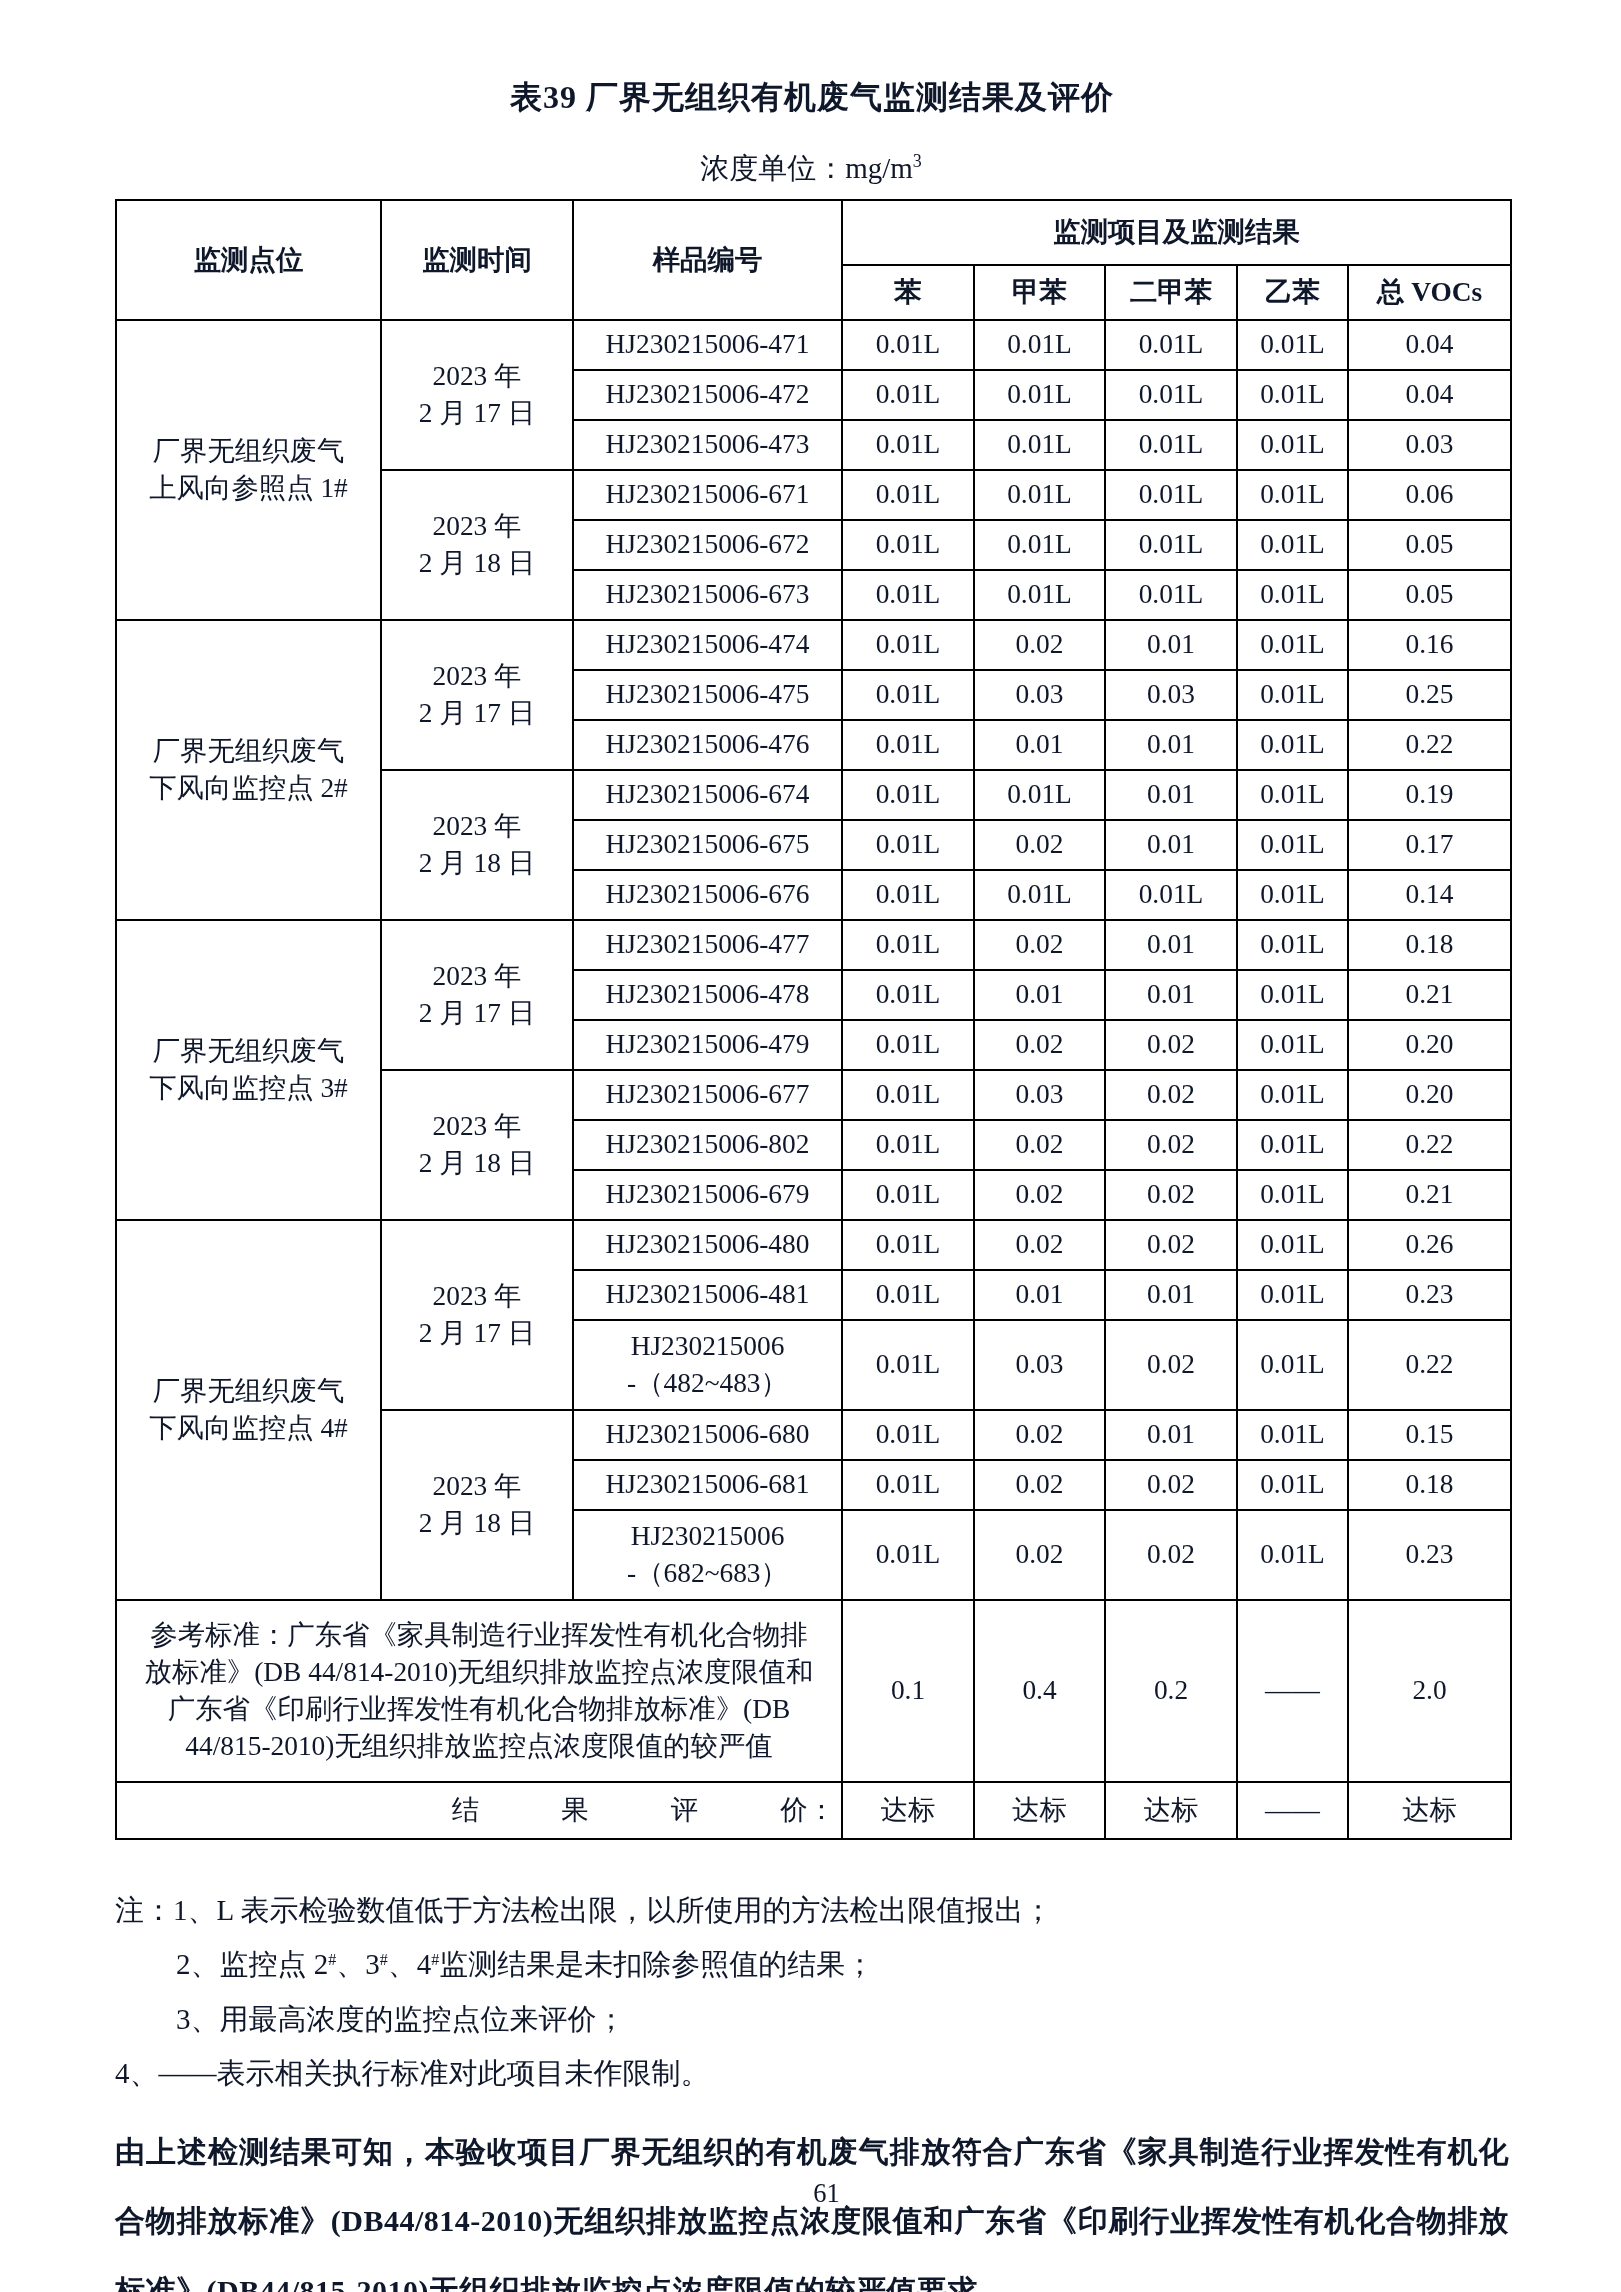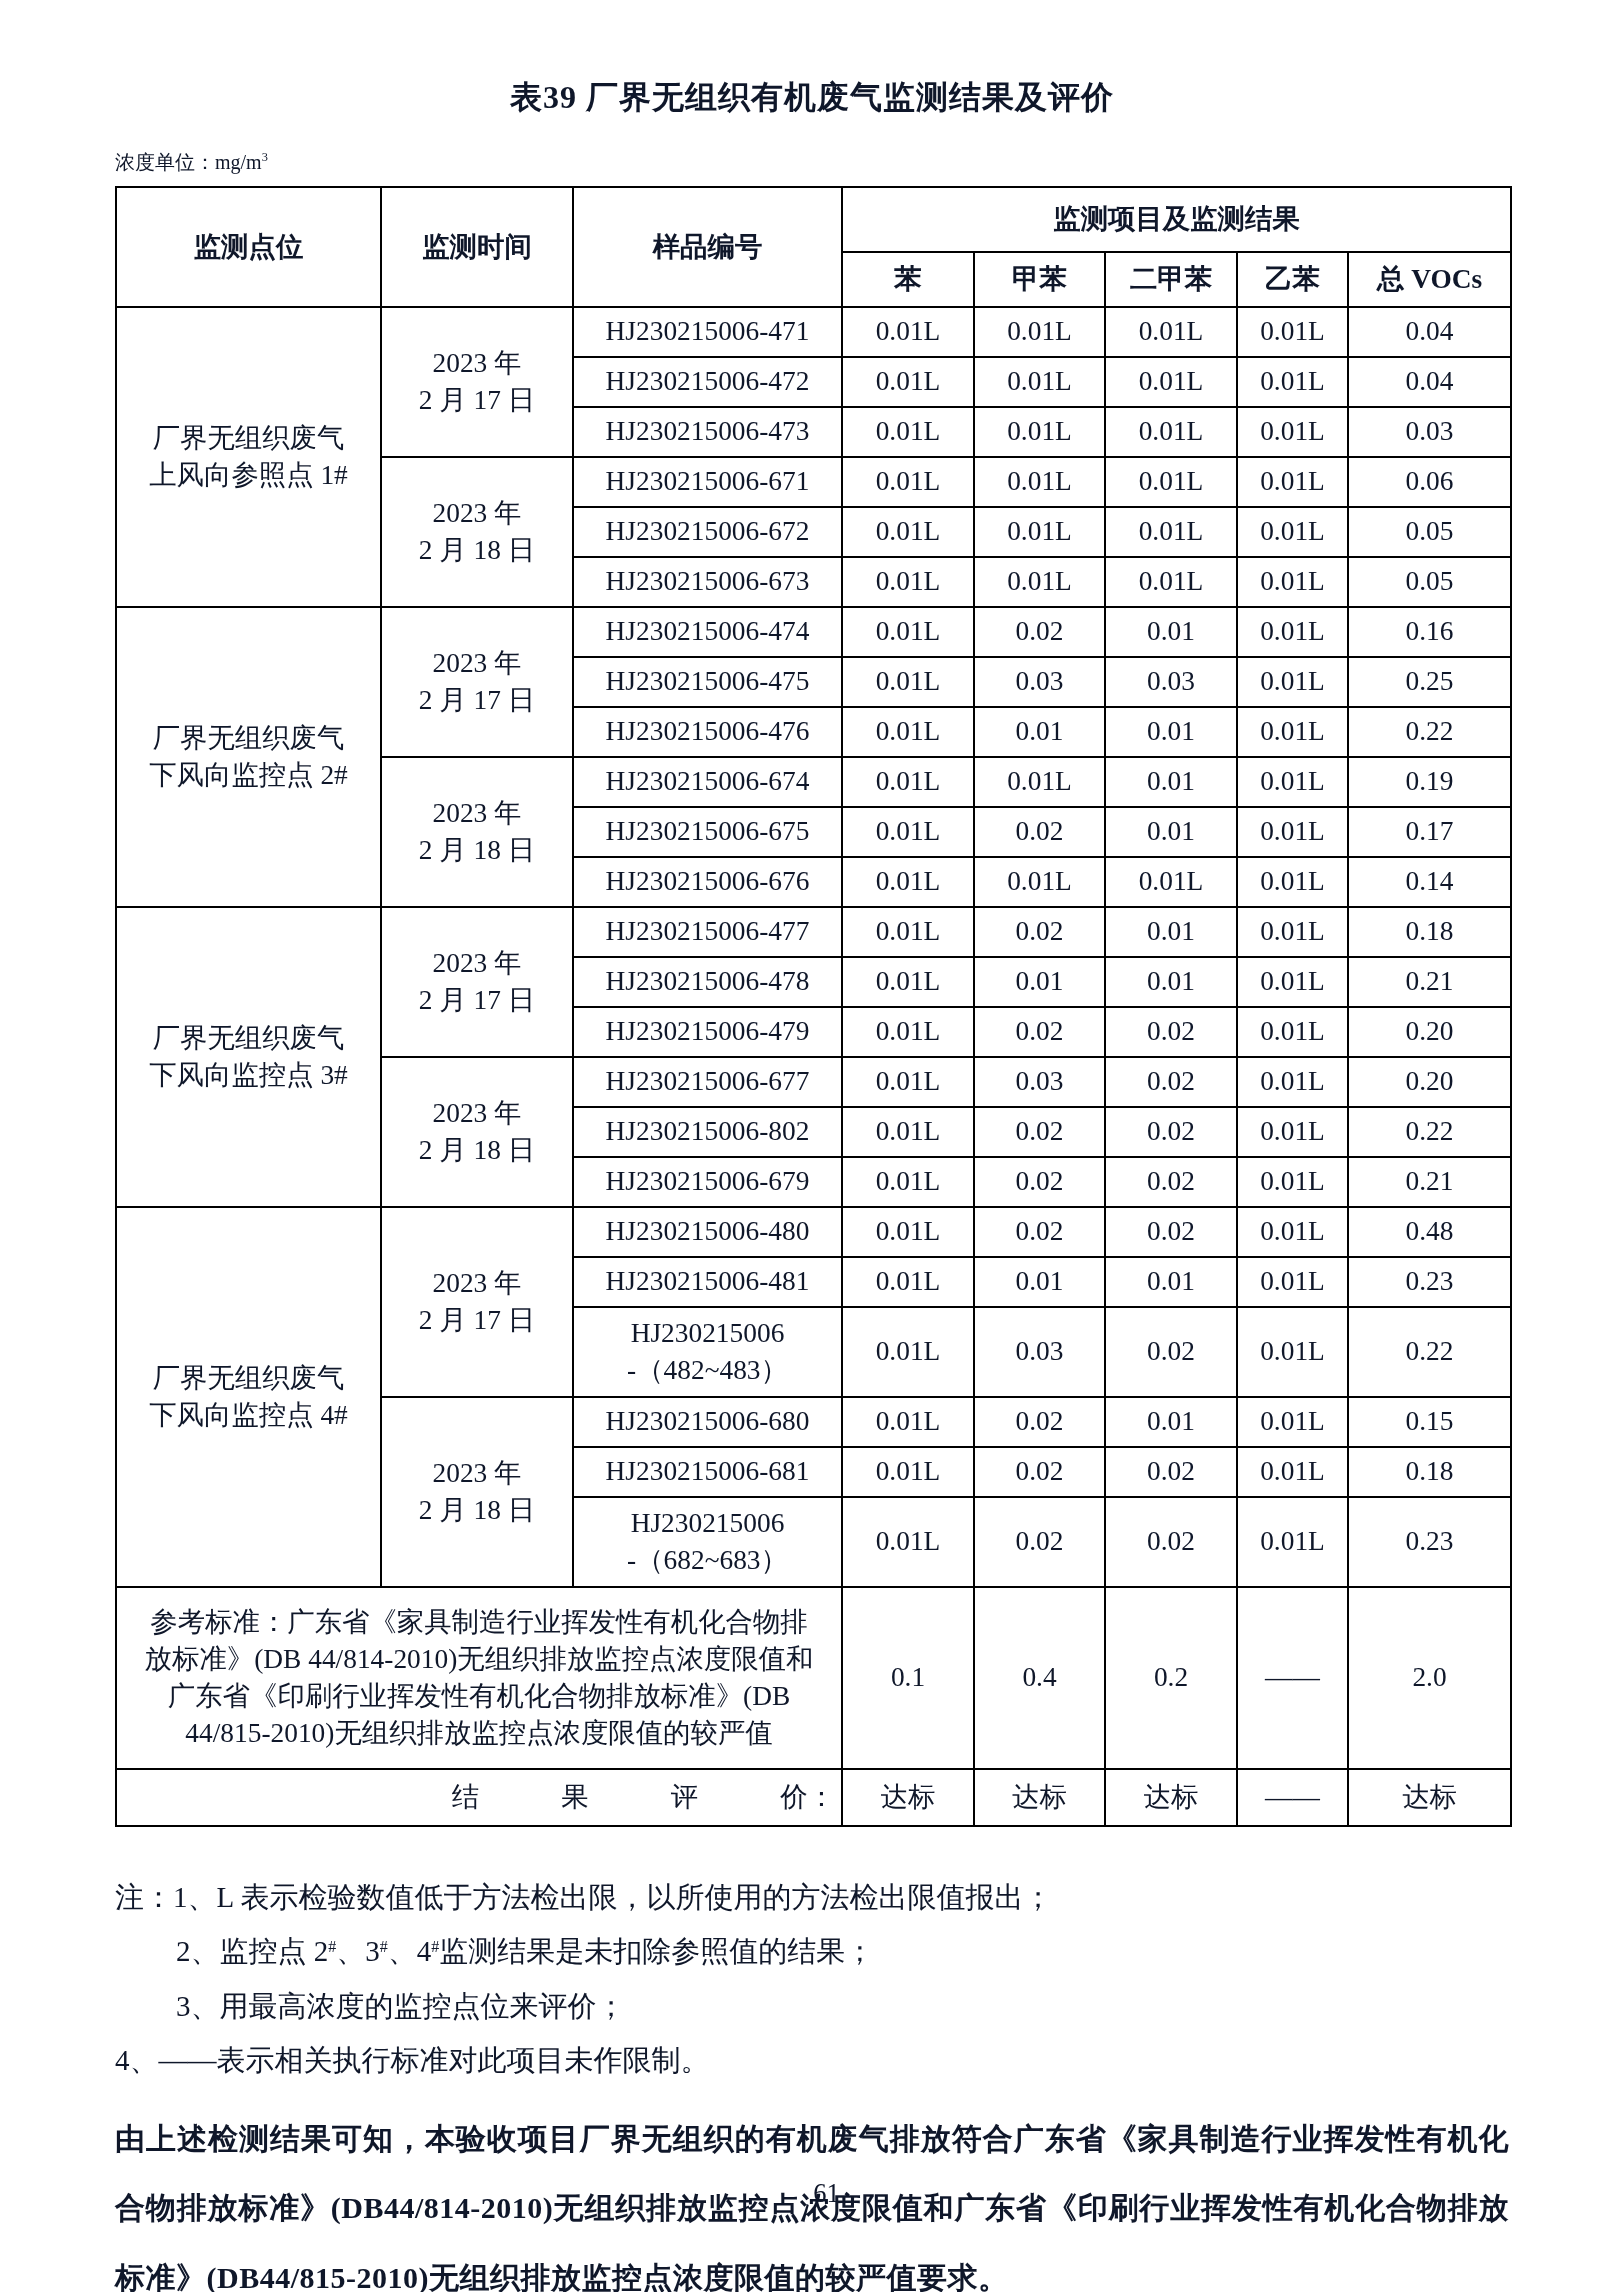--- a/index.html
+++ b/index.html
@@ -14,22 +14,22 @@
     overflow:hidden;
   }
   .title{
     text-align:center;
     font-size:32px;
     font-weight:bold;
     margin:0 0 29px 0;
     letter-spacing:1px;
   }
   .unit-line{
-    text-align:left;
-    font-size:20px;
+    text-align:center;
+    font-size:29px;
     margin:0 2px 9.8px 0;
   }
   .unit-line sup{font-size:0.62em;}
   table{
     border-collapse:collapse;
     table-layout:fixed;
     width:1395px;
     border:2.9px solid #000;
   }
   th,td{
@@ -287,21 +287,21 @@
       <tr class="thick-top">
         <td class="loc" rowspan="6">厂界无组织废气
 下风向监控点 4#</td>
         <td class="date" rowspan="3">2023 年
 2 月 17 日</td>
         <td class="sid">HJ230215006-480</td>
         <td>0.01L</td>
         <td>0.02</td>
         <td>0.02</td>
         <td>0.01L</td>
-        <td>0.48</td>
+        <td>0.26</td>
       </tr>
       <tr>
         <td class="sid">HJ230215006-481</td>
         <td>0.01L</td>
         <td>0.01</td>
         <td>0.01</td>
         <td>0.01L</td>
         <td>0.23</td>
       </tr>
       <tr class="tall">

